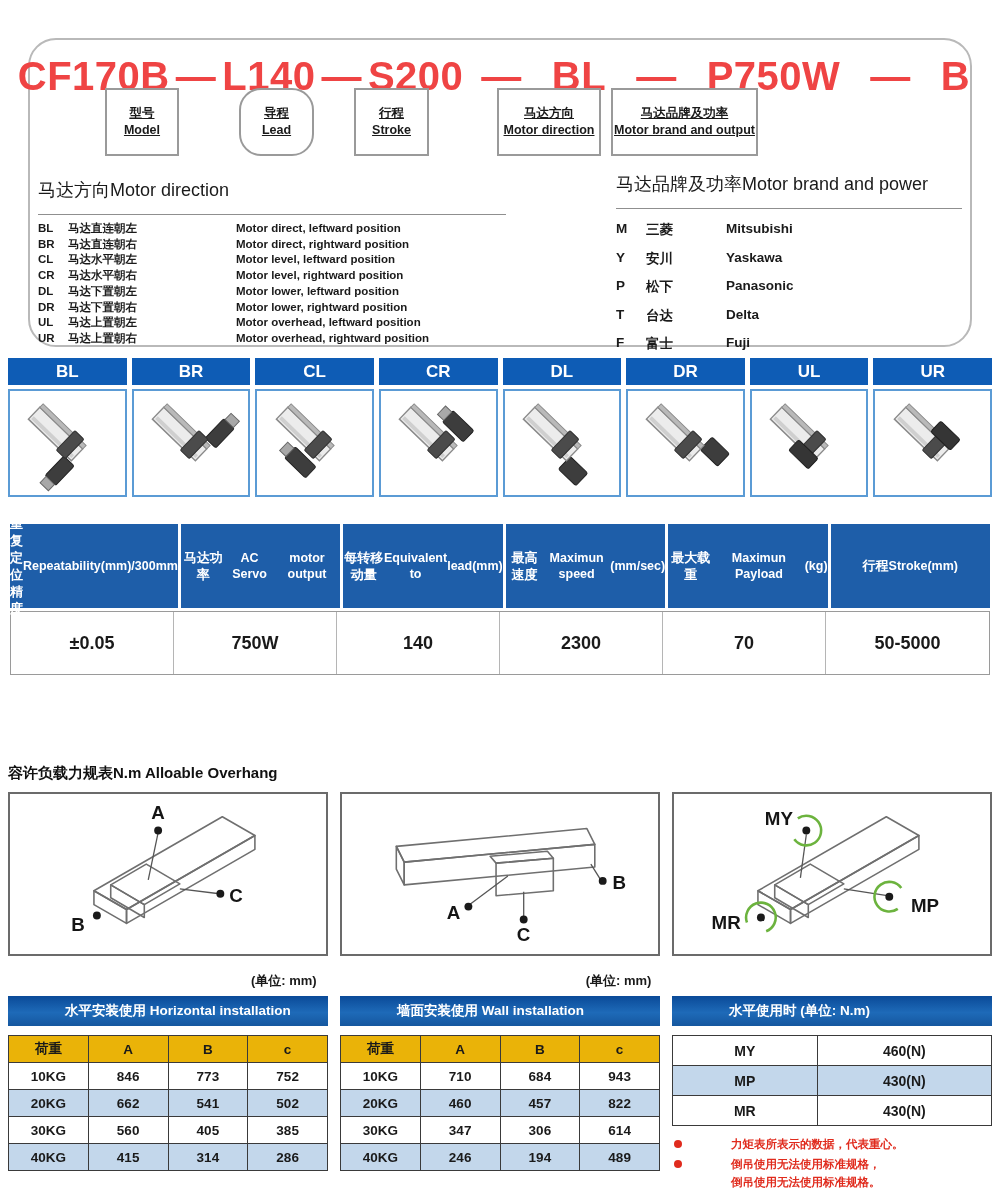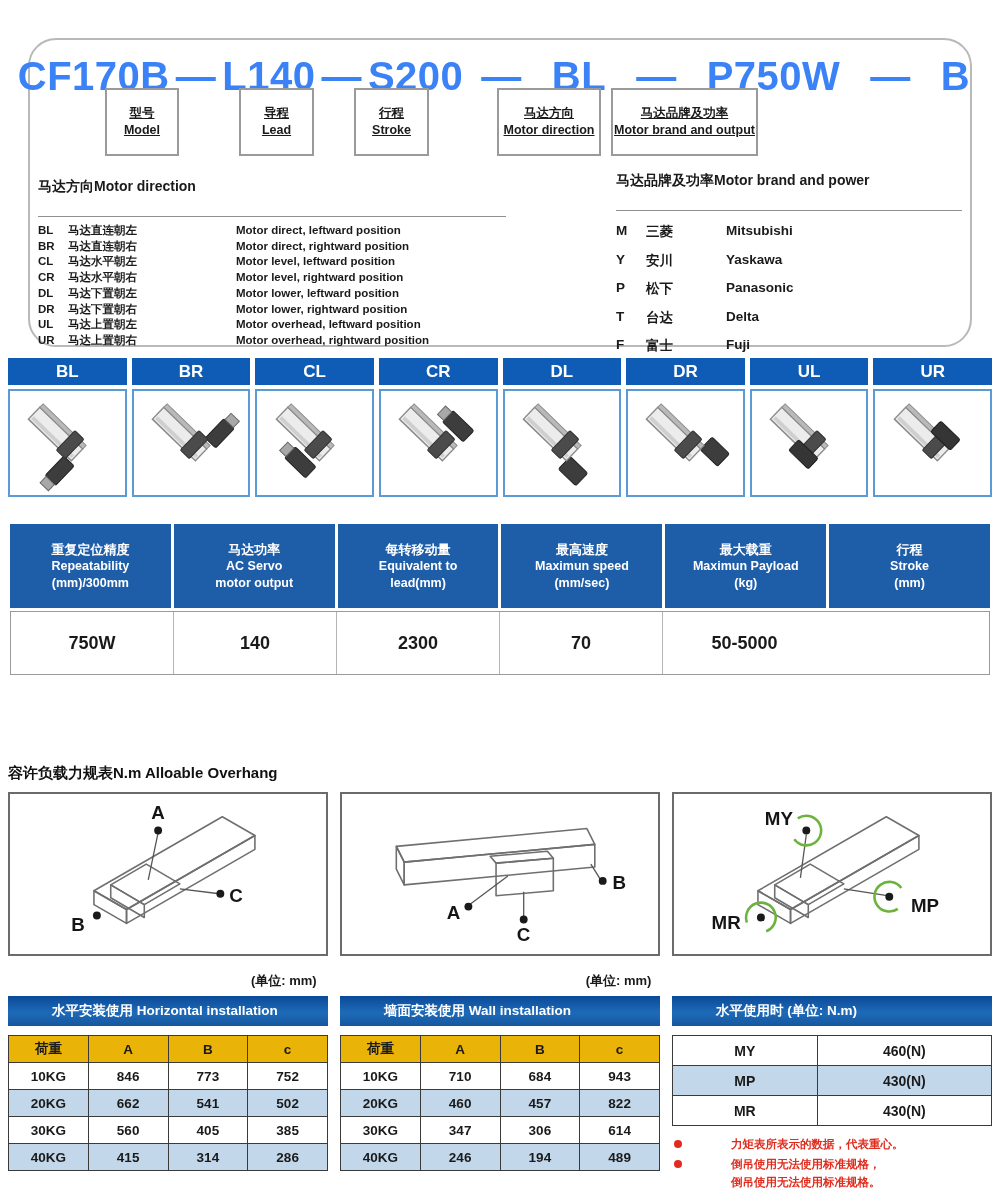--- a/index.html
+++ b/index.html
@@ -6,30 +6,30 @@
   body{
     width:1000px;height:1190px;position:relative;background:#ffffff;
     font-family:"Liberation Sans","DejaVu Sans",sans-serif;color:#1a1a1a;
     overflow:hidden;
   }
   
   .top-box{position:absolute;left:28px;top:38px;width:940px;height:305px;
     border:2px solid #b9b9b9;border-radius:28px;background:#fff;}
   .model-title{position:absolute;left:0;top:14px;width:100%;display:flex;
     justify-content:center;align-items:baseline;font-weight:bold;
-    font-size:40px;color:#3b82f6;letter-spacing:.5px;}
+    font-size:40px;color:#ef4444;letter-spacing:.5px;}
   .model-title span:nth-child(-n+5){margin:0 3px;}
   .model-title span:nth-child(n+6){margin:0 15px;}
   .field-box{position:absolute;top:48px;border:2px solid #9a9a9a;background:#fff;
     display:flex;flex-direction:column;justify-content:center;align-items:center;
     height:64px;font-size:12.5px;font-weight:bold;line-height:1.35;text-align:center;text-decoration:underline;}
-  .fb0{left:75px;width:70px;} .fb1{left:209px;width:71px;} .fb2{left:324px;width:71px;}
+  .fb0{left:75px;width:70px;} .fb1{left:209px;width:71px;border-radius:22px;} .fb2{left:324px;width:71px;}
   .fb3{left:467px;width:100px;} .fb4{left:581px;width:143px;} .fb5{left:775px;width:80px;}
-  .list-head{font-size:14px;font-weight:bold;border-bottom:1.5px solid #8f8f8f;
-    padding-bottom:20px;margin-bottom:6px;}
+  .list-head{font-size:18px;font-weight:normal;border-bottom:1.5px solid #8f8f8f;
+    padding-bottom:12px;margin-bottom:6px;}
   .dir-block{position:absolute;left:8px;top:138px;width:468px;}
   .dir-row{display:flex;font-size:11.5px;line-height:15.7px;}
   .dir-row .code{font-weight:bold;width:30px;}
   .dir-row .zh{font-weight:bold;width:168px;}
   .dir-row .en{font-weight:bold;flex:1;}
   .brand-block{position:absolute;left:586px;top:132px;width:346px;}
   .brand-block .list-head{margin-bottom:12px;}
   .brand-row{display:flex;font-size:13.5px;margin-bottom:10.5px;}
   .brand-row .code{font-weight:bold;width:30px;}
   .brand-row .zh{font-weight:bold;width:80px;}
@@ -40,21 +40,21 @@
   .variant-head{background:#0e5cb5;color:#fff;font-weight:bold;font-size:17px;
     text-align:center;height:27px;line-height:27px;margin-bottom:4px;}
   .variant-img{border:2px solid #5b9bd5;height:104px;background:#fff;
     display:flex;align-items:center;justify-content:center;}
   .variant-img svg{width:108px;height:98px;}
   
   .tech{position:absolute;left:10px;top:514px;width:980px;}
   .sec-title{font-size:15px;font-weight:bold;color:#111;}
   .tech-head{display:grid;grid-template-columns:repeat(6,1fr);gap:3px;margin-top:10px;}
   .tech-head .cell{background:#1e5ea9;color:#fff;height:84px;display:flex;
-    flex-direction:column;justify-content:center;align-items:center;text-align:center;
+    justify-content:center;align-items:center;text-align:center;
     line-height:1.32;}
   .tech-head .zh{font-weight:bold;font-size:13px;}
   .tech-head .l1,.tech-head .l2{font-weight:bold;font-size:12.5px;}
   .tech-vals{display:grid;grid-template-columns:repeat(6,1fr);border:1.5px solid #9a9a9a;
     margin-top:3px;background:#fff;}
   .tech-vals .cell{height:62px;display:flex;align-items:center;justify-content:center;
     font-weight:bold;font-size:18px;border-right:1.5px solid #b5b5b5;}
   .tech-vals .cell:last-child{border-right:none;}
   
   .overhang{position:absolute;left:8px;top:764px;width:984px;}
@@ -65,21 +65,21 @@
   .lead-line{stroke:#555;stroke-width:1.3;}
   .dia-label{font-weight:bold;font-size:19px;fill:#151515;}
   .arc{fill:none;stroke:#6cb33e;stroke-width:2.6;}
   
   .bottom{position:absolute;left:8px;top:972px;width:984px;}
   .units-row{display:flex;gap:20px;height:18px;margin-bottom:6px;}
   .units-row .u{width:320px;text-align:right;font-weight:bold;font-size:13px;padding-right:6px;}
   .cols{display:flex;gap:12px;}
   .col{width:320px;}
   .bar{height:30px;background:linear-gradient(180deg,#0a4a98 0%,#1e6ab8 55%,#15579f 100%);
-    color:#fff;font-weight:bold;font-size:13.5px;line-height:30px;padding-left:44px;
+    color:#fff;font-weight:bold;font-size:13.5px;line-height:30px;padding-left:57px;
     box-sizing:border-box;}
   .datatable{width:100%;border-collapse:collapse;margin-top:9px;table-layout:fixed;}
   .datatable td{border:1.6px solid #3a3a3a;text-align:center;font-weight:bold;
     font-size:13.5px;height:26px;padding:0;}
   .datatable tr.head td{background:#eab308;}
   .datatable tr.alt td{background:#c3d7eb;}
   .moment td{height:29px;font-size:14px;}
   .moment td:first-child{width:45%;}
   .notes{margin-top:10px;color:#e02b1d;font-weight:bold;font-size:11.5px;line-height:1.5;}
   .note{display:flex;margin-bottom:3px;gap:43px;}
@@ -357,20 +357,21 @@
       <span class="l1">Maximun Payload</span>
       <span class="l2">(kg)</span>
     </div>
     <div class="cell">
       <span class="zh">行程</span>
       <span class="l1">Stroke</span>
       <span class="l2">(mm)</span>
     </div>
   </div>
   <div class="tech-vals">
+    <div class="cell">±0.05</div>
     <div class="cell">750W</div>
     <div class="cell">140</div>
     <div class="cell">2300</div>
     <div class="cell">70</div>
     <div class="cell">50-5000</div>
   </div>
 </div>
 
 <div class="overhang">
   <div class="sec-title">容许负载力规表N.m Alloable Overhang</div>

